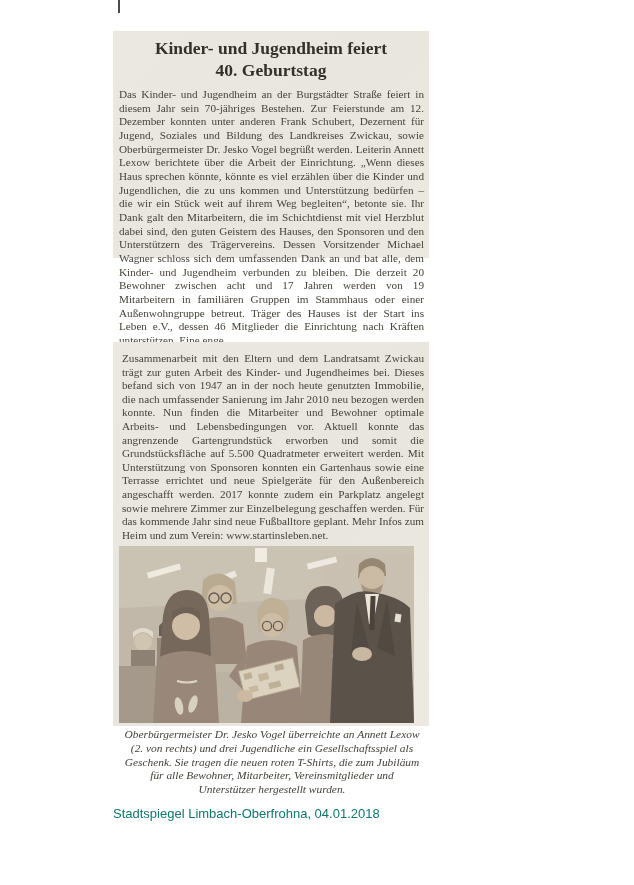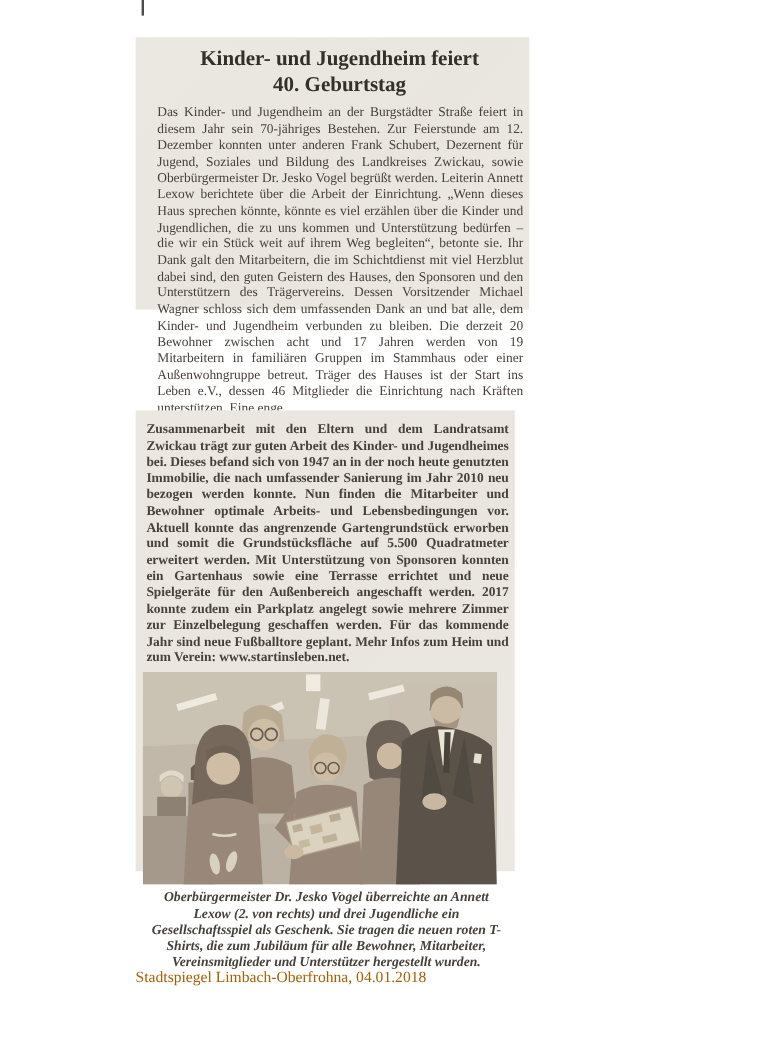--- a/index.html
+++ b/index.html
@@ -1,32 +1,32 @@
 <!DOCTYPE html>
 <html><head>
 <meta charset="utf-8">
 <style>
   html,body{margin:0;padding:0;background:#ffffff;}
   #page{position:relative;width:634px;height:885px;background:#ffffff;overflow:hidden;
         font-family:"Liberation Serif", serif;}
   .scan-block{position:absolute;background:#eae7e1;
         background:linear-gradient(135deg,#ebe8e2 0%,#e9e6e0 55%,#ece9e3 100%);}
-  #block1{left:113px;top:31px;width:316px;height:227px;padding-left:12px;}
-  #block2{left:113px;top:342px;width:316px;height:384px;font-weight:bold;}
+  #block1{left:113px;top:31px;width:316px;height:227px;}
+  #block2{left:113px;top:342px;width:316px;height:384px;}
   .headline{margin:7px 6px 0 6px;text-align:center;font-weight:bold;
         font-size:17.5px;line-height:21.5px;color:#33302b;}
   .bodytext{margin:7px 5px 0 6px;text-align:justify;font-size:11.2px;
         line-height:13.65px;color:#474239;}
   .bodytext2{margin:10px 5px 0 9px;text-align:justify;font-size:11.2px;
         line-height:13.6px;color:#474239;}
   .photo-wrap{margin:4px 0 0 6px;width:295px;height:177px;}
   .caption{margin:5px 7px 0 9px;font-style:italic;font-size:11.4px;
         line-height:13.6px;color:#45403a;text-align:center;}
   #footer-line{position:absolute;left:113px;top:806px;
-        font-family:Liberation Serif, serif;font-size:13px;color:#a16207;}
+        font-family:Liberation Sans, sans-serif;font-size:13px;color:#0f766e;}
   #corner-tick{position:absolute;left:118px;top:0;width:2px;height:13px;background:#4b4b4b;}
 </style>
 </head>
 <body>
 
 <div id="page">
 
   <div id="corner-tick"></div>
 
   <div id="block1" class="scan-block">

